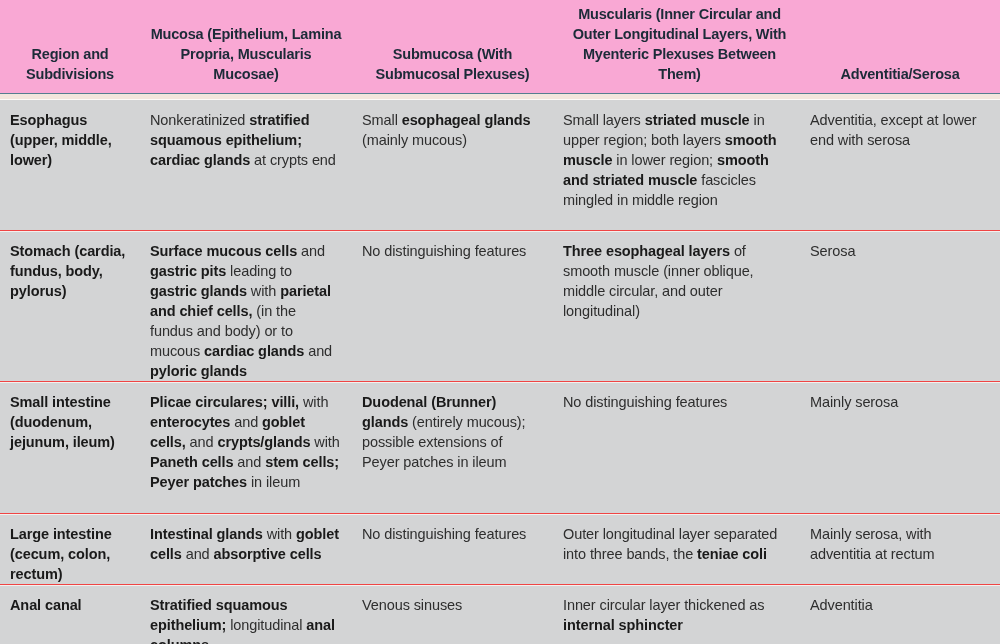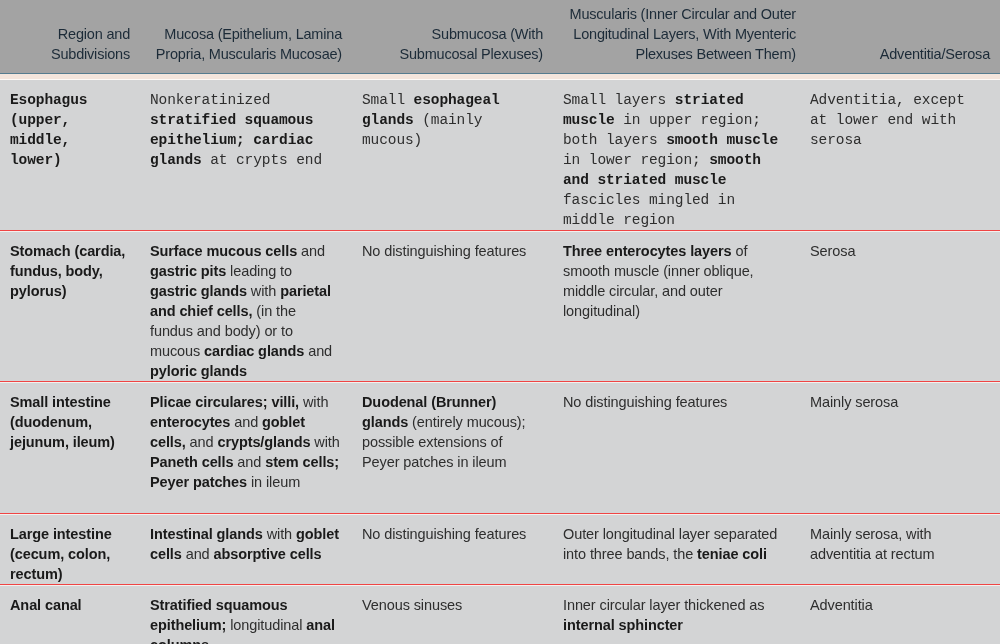--- a/index.html
+++ b/index.html
@@ -6,25 +6,25 @@
   html,body { width:1000px; }
   body { font-family:"Liberation Sans","DejaVu Sans",sans-serif; background:#ffffff; }
   .page {
     width:1000px; height:644px; overflow:hidden;
     background:#d3d4d5;
   }
   table { border-collapse:collapse; table-layout:fixed; width:1000px; }
   col.c1{width:140px;} col.c2{width:212px;} col.c3{width:201px;} col.c4{width:247px;} col.c5{width:200px;}
 
   thead th {
-    background:#a3a3a3;
+    background:#f9a8d4;
     color:#1c2b38;
-    font-size:14.5px; line-height:20px; font-weight:400;
+    font-size:14.5px; line-height:20px; font-weight:700;
     letter-spacing:-0.2px;
-    text-align:right; vertical-align:bottom;
+    text-align:center; vertical-align:bottom;
     padding:4px 10px 9px 10px;
   }
   thead th.c4 { padding-right:4px; }
   tr.band-row td {
     height:7px; padding:0; border:none;
     background:linear-gradient(to bottom, #557c8f 0 1px, #f3e5dc 1px 6px, #fdfaf7 6px 7px);
   }
 
   tbody td {
     background:#d3d4d5;
@@ -32,21 +32,21 @@
     font-size:14.5px; line-height:20px;
     letter-spacing:-0.1px;
     vertical-align:top; text-align:left;
     padding:10px 12px 0 10px;
     overflow:hidden;
   }
   tbody tr:not(:first-child) td {
     border-top:1px solid #ef4444;
     box-shadow:inset 0 1px 0 #f2f0ee;
   }
-  tbody tr:nth-child(1){ height:115px;font-family:Liberation Mono, monospace; }
+  tbody tr:nth-child(1){ height:130px; }
   tbody tr:nth-child(2){ height:148px; }
   tbody tr:nth-child(3){ height:132px;margin-left:8px; }
   tbody tr:nth-child(4){ height:70px;margin-top:16px; }
   tbody tr:nth-child(5){ height:66px; }
 
   tbody td.c1 span { font-weight:700; color:#1a1a1a; }
   span.b { font-weight:700; color:#1a1a1a; }
 </style>
 </head>
 <body>
@@ -77,21 +77,21 @@
           <td class="c1"><span class="b">Esophagus (upper, middle, lower)</span></td>
           <td class="c2"><span>Nonkeratinized </span><span class="b">stratified squamous epithelium;</span><span> </span><span class="b">cardiac glands</span><span> at crypts end</span></td>
           <td class="c3"><span>Small </span><span class="b">esophageal glands</span><span> (mainly mucous)</span></td>
           <td class="c4"><span>Small layers </span><span class="b">striated muscle</span><span> in upper region; both layers </span><span class="b">smooth muscle</span><span> in lower region; </span><span class="b">smooth and striated muscle</span><span> fascicles mingled in middle region</span></td>
           <td class="c5"><span>Adventitia, except at lower end with serosa</span></td>
         </tr>
         <tr>
           <td class="c1"><span class="b">Stomach (cardia, fundus, body, pylorus)</span></td>
           <td class="c2"><span class="b">Surface mucous cells</span><span> and </span><span class="b">gastric pits</span><span> leading to </span><span class="b">gastric glands</span><span> with </span><span class="b">parietal and chief cells,</span><span> (in the fundus and body) or to mucous </span><span class="b">cardiac glands</span><span> and </span><span class="b">pyloric glands</span></td>
           <td class="c3"><span>No distinguishing features</span></td>
-          <td class="c4"><span class="b">Three enterocytes layers</span><span> of smooth muscle (inner oblique, middle circular, and outer longitudinal)</span></td>
+          <td class="c4"><span class="b">Three esophageal layers</span><span> of smooth muscle (inner oblique, middle circular, and outer longitudinal)</span></td>
           <td class="c5"><span>Serosa</span></td>
         </tr>
         <tr>
           <td class="c1"><span class="b">Small intestine (duodenum, jejunum, ileum)</span></td>
           <td class="c2"><span class="b">Plicae circulares; villi,</span><span> with </span><span class="b">enterocytes</span><span> and </span><span class="b">goblet cells,</span><span> and </span><span class="b">crypts/glands</span><span> with </span><span class="b">Paneth cells</span><span> and </span><span class="b">stem cells;</span><span> </span><span class="b">Peyer patches</span><span> in ileum</span></td>
           <td class="c3"><span class="b">Duodenal (Brunner) glands</span><span> (entirely mucous); possible extensions of Peyer patches in ileum</span></td>
           <td class="c4"><span>No distinguishing features</span></td>
           <td class="c5"><span>Mainly serosa</span></td>
         </tr>
         <tr>

